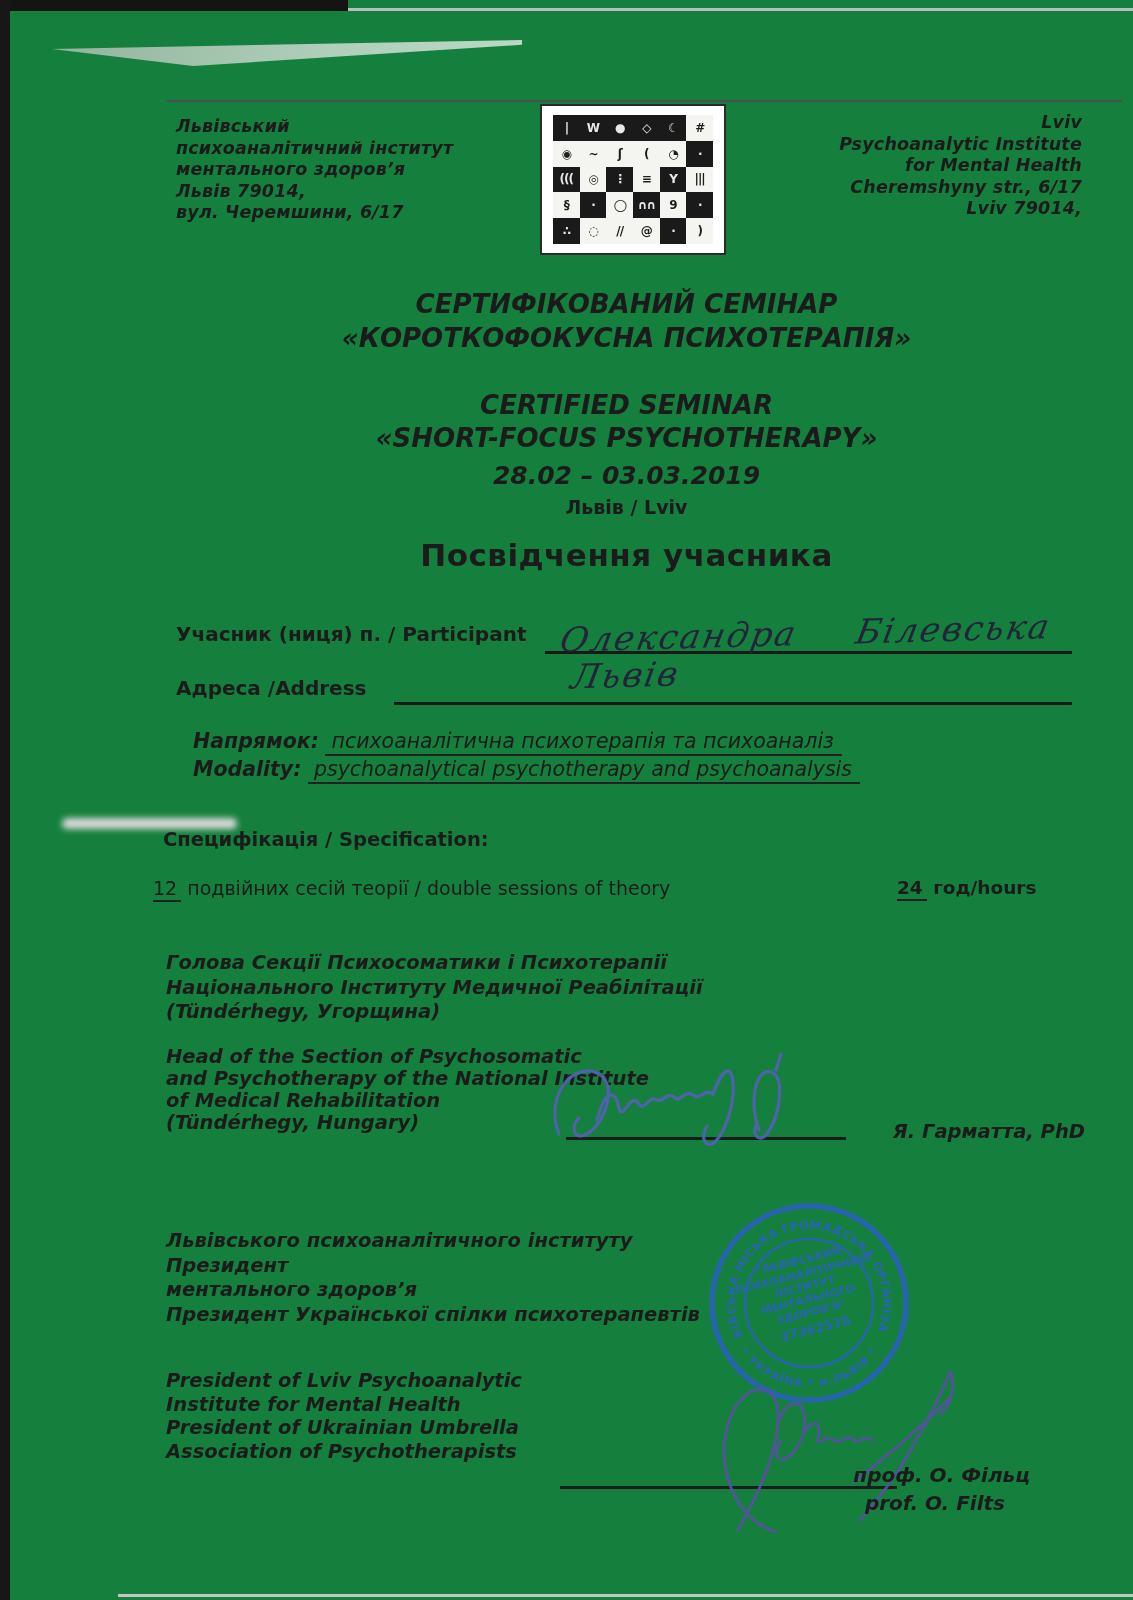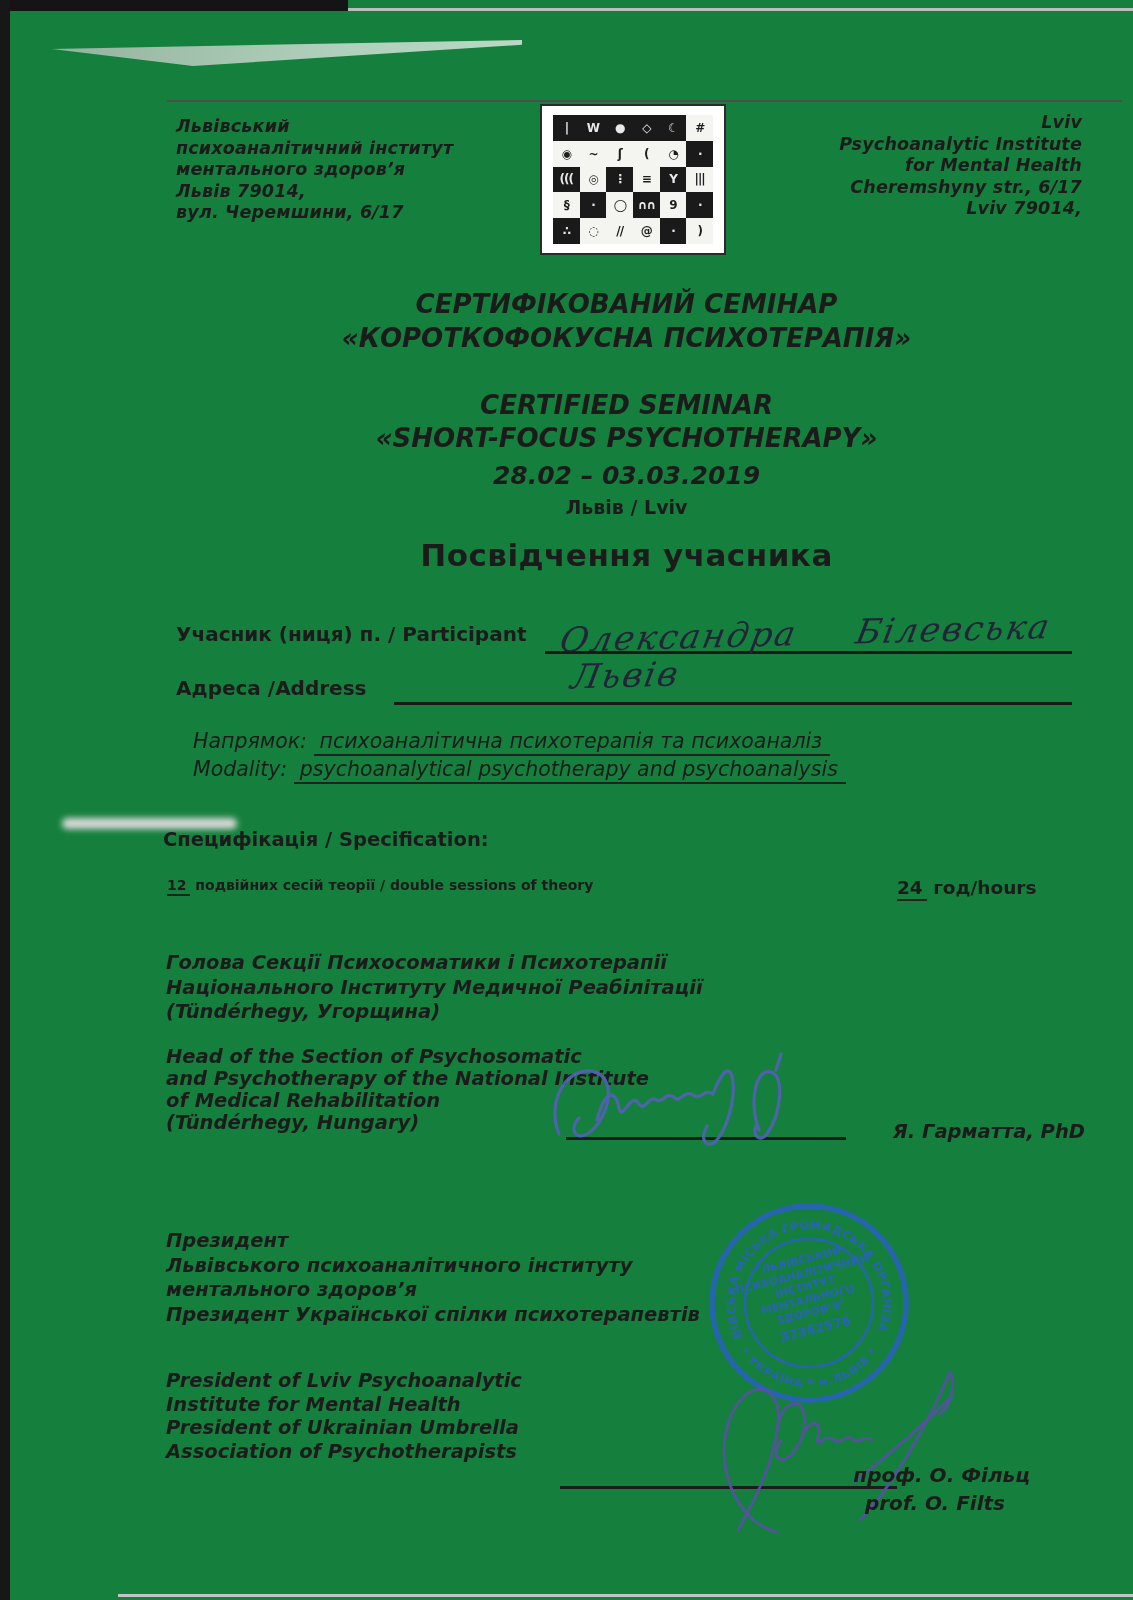--- a/index.html
+++ b/index.html
@@ -42,26 +42,26 @@
   .p-line{left:545px;top:651px;width:527px;height:2.5px;background:#191919}
   .a-label{left:176px;top:676px;font-size:20px;font-weight:bold}
   .a-line{left:394px;top:702px;width:678px;height:2.5px;background:#191919}
   .hand{font-family:"DejaVu Serif","Liberation Serif",serif;font-style:italic;color:#23233a;
         transform:skewX(-12deg) rotate(-1.6deg);letter-spacing:2px;white-space:nowrap}
   .p-hand{left:562px;top:613px;font-size:34px;word-spacing:46px}
   .a-hand{left:572px;top:655px;font-size:34px}
 
   
   .modality{left:193px;top:727px;font-size:20.5px;line-height:28px;white-space:nowrap}
-  .modality .lab{font-weight:normal;font-style:italic}
+  .modality .lab{font-weight:bold;font-style:italic}
   .modality .val{font-style:italic;border-bottom:2px solid #222;padding:0 8px 1px 6px}
 
   
   .spec-h{left:163px;top:828px;font-size:19.5px;font-weight:bold}
-  .spec-item{left:167px;top:877px;font-size:14px;font-weight:bold}
+  .spec-item{left:153px;top:877px;font-size:19px;font-weight:normal}
   .spec-hours{left:897px;top:877px;font-size:18.5px;font-weight:bold}
   .u{border-bottom:2px solid #222;padding-bottom:1px;padding-right:4px}
 
   
   .harm-ua{left:166px;top:951px;font-size:19.5px;line-height:24.5px}
   .harm-en{left:166px;top:1046px;font-size:19.5px;line-height:22px}
   .sig-line1{left:566px;top:1137px;width:280px;height:2.5px;background:#1c1c1c}
   .harm-name1{left:700px;top:1120px;width:385px;text-align:right;font-size:19.5px}
   .harm-name2{left:700px;top:1146px;width:390px;text-align:right;font-size:19.5px}
   .sig1{left:545px;top:1038px;width:310px;height:118px}
@@ -182,22 +182,22 @@
       <path d="M14,96 C0,62 24,26 50,34 C74,42 62,84 42,96 C30,103 24,90 34,80"></path>
       <path d="M52,82 C60,52 70,50 74,70 C77,85 86,52 94,66 C99,75 104,56 112,62 C117,66 122,52 130,60 C135,65 140,50 150,58 C155,62 160,50 168,56"></path>
       <path d="M168,56 C178,30 186,26 188,44 C190,62 182,92 170,104 C162,111 154,102 162,88"></path>
       <path d="M214,92 C204,64 210,30 226,34 C240,38 236,76 222,96 C215,105 206,98 212,86"></path>
       <path d="M236,16 L231,32"></path>
     </g>
   </svg>
   <div class="abs bi harm-name1">Я. Гарматта, PhD</div>
 
   <div class="abs bi pres-ua">
+      <div>Львівського психоаналітичного інституту</div>
       <div>Президент</div>
-      <div>Львівського психоаналітичного інституту</div>
       <div>ментального здоров’я</div>
       <div>Президент Української спілки психотерапевтів</div>
     </div>
   <div class="abs bi pres-en">
       <div>President of Lviv Psychoanalytic</div>
       <div>Institute for Mental Health</div>
       <div>President of Ukrainian Umbrella</div>
       <div>Association of Psychotherapists</div>
     </div>
 

